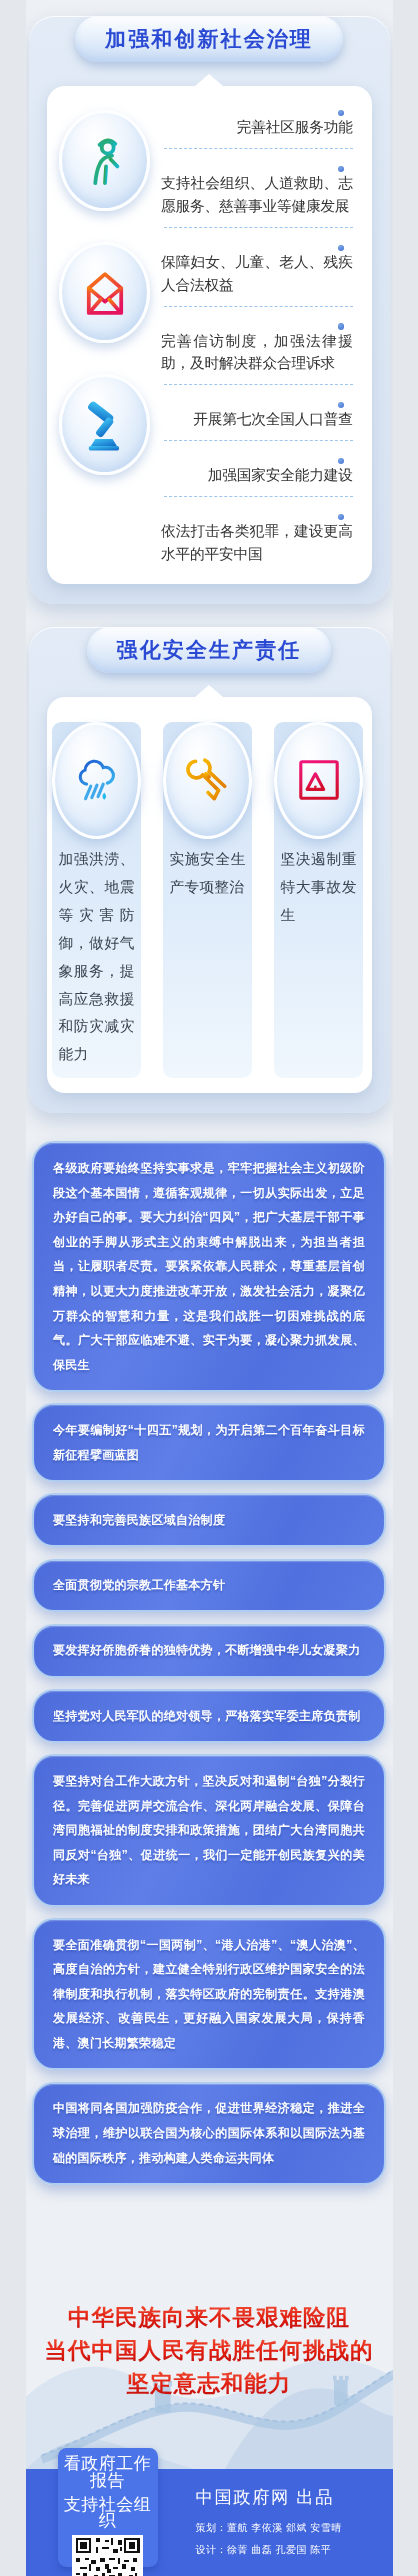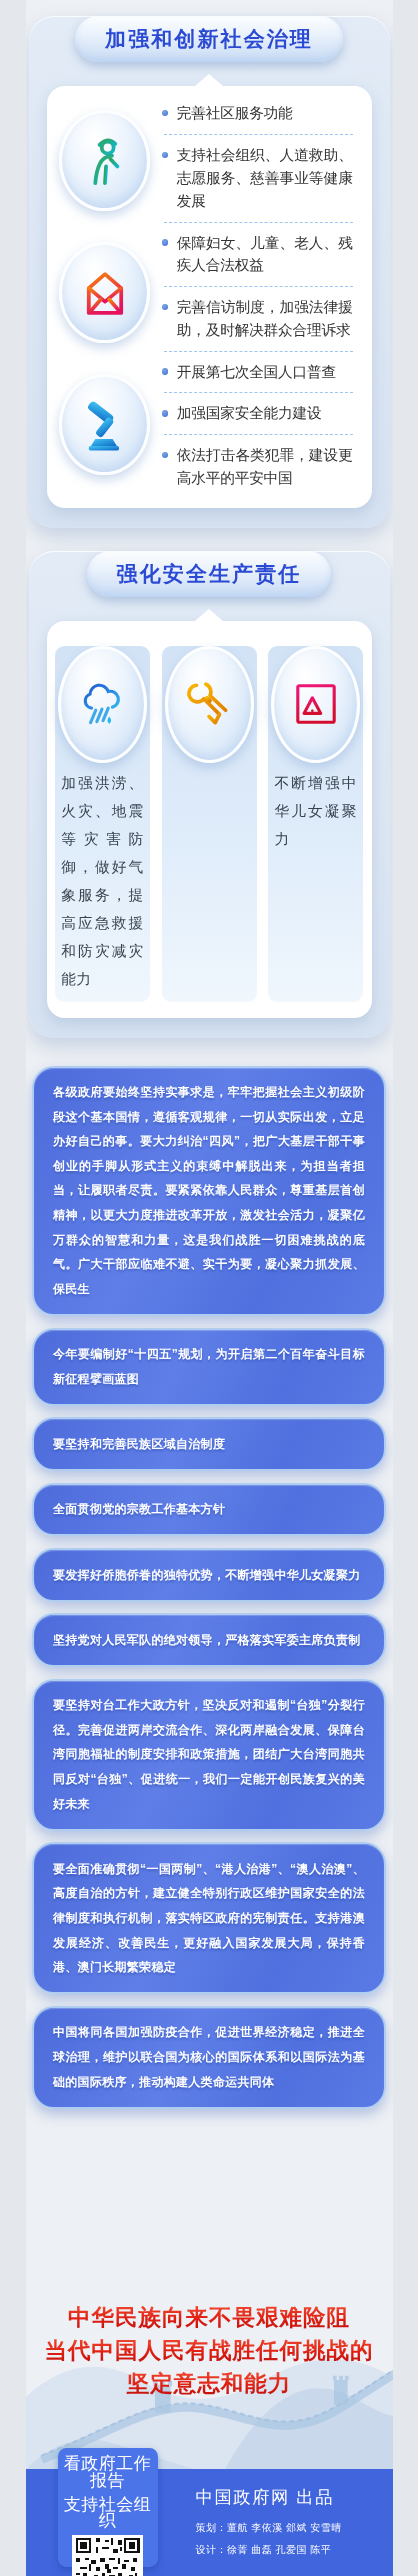--- a/index.html
+++ b/index.html
@@ -29,28 +29,28 @@
   .s1-body{display:flex;padding:16.7px 15.7px 18px 10.5px;}
   .s1-icons{position:relative;width:104px;flex:0 0 104px;}
   .ellipse{border-radius:50%;
       background:radial-gradient(ellipse at 38% 26%,#ffffff 0%,#eef5fd 40%,#c9def5 100%);
       border:3.7px solid #fdfeff;
       box-shadow:0 5.2px 10.5px rgba(140,170,212,.45), inset 0 -5.2px 9.4px rgba(160,192,232,.35);
       display:flex;align-items:center;justify-content:center;}
   .s1-icons .ellipse{position:absolute;left:2.1px;width:85px;height:95px;}
   .e1{top:7.3px;} .e2{top:140px;} .e3{top:272px;}
   .s1-list{flex:1;padding-right:3.1px;}
-  .li{display:flex;align-items:flex-start;}
+  .li{display:flex;align-items:flex-end;flex-direction:column;}
   .li .dot{flex:0 0 6.3px;width:6.3px;height:6.3px;border-radius:50%;
       background:radial-gradient(circle at 35% 30%,#7ba6e6,#3f6fd0);margin:7.8px 8.4px 0 1px;}
   .li p{margin:0;font-size:14.7px;line-height:1.55;color:#333333;text-align:justify;letter-spacing:-0.2px;}
   .dash{border:0;border-top:1px dashed #86b7ea;opacity:.8;margin:9px 0 9px 3.1px;}
 
   
-  .cols{display:flex;justify-content:space-between;gap:4px;padding:25px 8.4px 15.7px;}
+  .cols{display:flex;justify-content:flex-end;gap:22px;padding:25px 8.4px 15.7px;}
   .panel{width:95px;border-radius:9.4px;padding-bottom:8.4px;
       background:linear-gradient(180deg,#d3e3f6 0%,#dfecfa 55%,#f0f7fd 100%);}
   .panel .ellipse{width:83px;height:111px;margin:0 auto;}
   .panel p{margin:7.3px 6.3px 0;font-size:14.7px;line-height:1.9;color:#39434f;text-align:justify;letter-spacing:0.3px;}
 
   
   .blue-card{width:354px;box-sizing:border-box;margin:11.5px auto 0;border-radius:22px;
       border:2.1px solid #aecdf1;
       background:linear-gradient(118deg,#4d6cdb 0%,#5f7ee7 42%,#4f70de 72%,#5a7ae5 100%);
       box-shadow:0 5.2px 11.5px rgba(125,152,210,.5), inset 0 1px 1px rgba(255,255,255,.25);
@@ -221,20 +221,21 @@
               </linearGradient>
                 </defs>
               <g fill="none" stroke="url(#gWrench)" stroke-width="7" stroke-linecap="round" stroke-linejoin="round">
                 <path d="M26 14 a16 16 0 1 0 14 26 L70 70"></path>
                 <path d="M44 12 a16 16 0 0 1 8 22 L82 62"></path>
                 <path d="M70 70 L62 86 L50 74"></path>
                 <path d="M46 38 L52 44"></path>
               </g>
             </svg>
           </div>
+          <p>实施安全生产专项整治</p>
         </div>
         <div class="panel">
           <div class="ellipse">
             <svg width="52" height="52" viewBox="0 0 100 100">
               <defs>
                   <linearGradient id="gWarn" x1="0" y1="0" x2="0.3" y2="1">
                 <stop offset="0" stop-color="#f0167c"></stop>
                     <stop offset="1" stop-color="#d40f2e"></stop>
               </linearGradient>
                 </defs>
@@ -242,21 +243,21 @@
                 <rect x="15" y="15" width="70" height="70" rx="3"></rect>
                 <path d="M27 68 L43 38 L59 68 Z"></path>
                 <path d="M43 50 L43 58"></path>
                 <path d="M66 42 L78 42"></path>
                 <path d="M66 52 L78 52"></path>
                 <path d="M66 62 L78 62"></path>
               </g>
               <circle cx="43" cy="63" r="2.6" fill="#d40f2e"></circle>
             </svg>
           </div>
-          <p>不断增强中华儿女凝聚力</p>
+          <p>坚决遏制重特大事故发生</p>
         </div>
       </div>
     </div>
   </section>
 
   <div>
     <div class="blue-card gap-top">
         <p>各级政府要始终坚持实事求是，牢牢把握社会主义初级阶段这个基本国情，遵循客观规律，一切从实际出发，立足办好自己的事。要大力纠治“四风”，把广大基层干部干事创业的手脚从形式主义的束缚中解脱出来，为担当者担当，让履职者尽责。要紧紧依靠人民群众，尊重基层首创精神，以更大力度推进改革开放，激发社会活力，凝聚亿万群众的智慧和力量，这是我们战胜一切困难挑战的底气。广大干部应临难不避、实干为要，凝心聚力抓发展、保民生</p>
       </div>
     <div class="blue-card">

